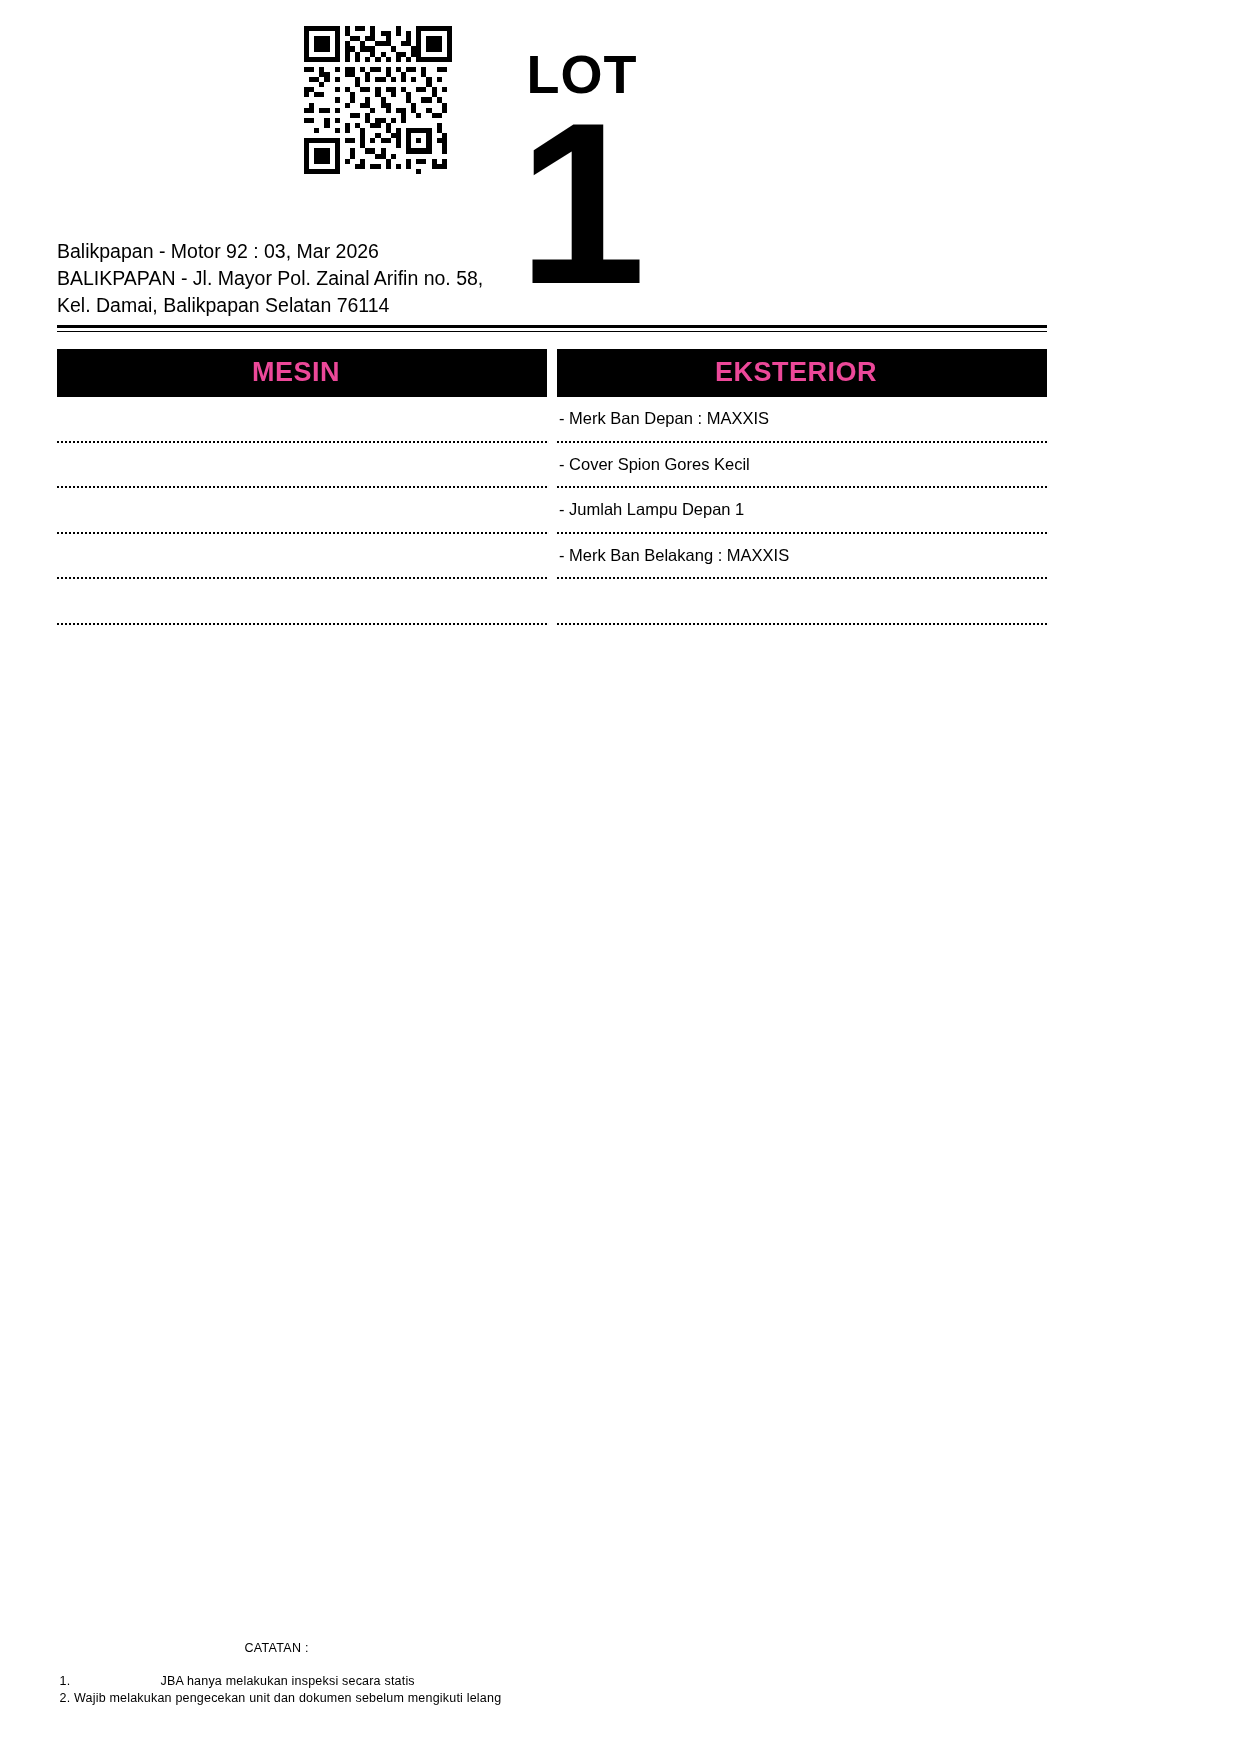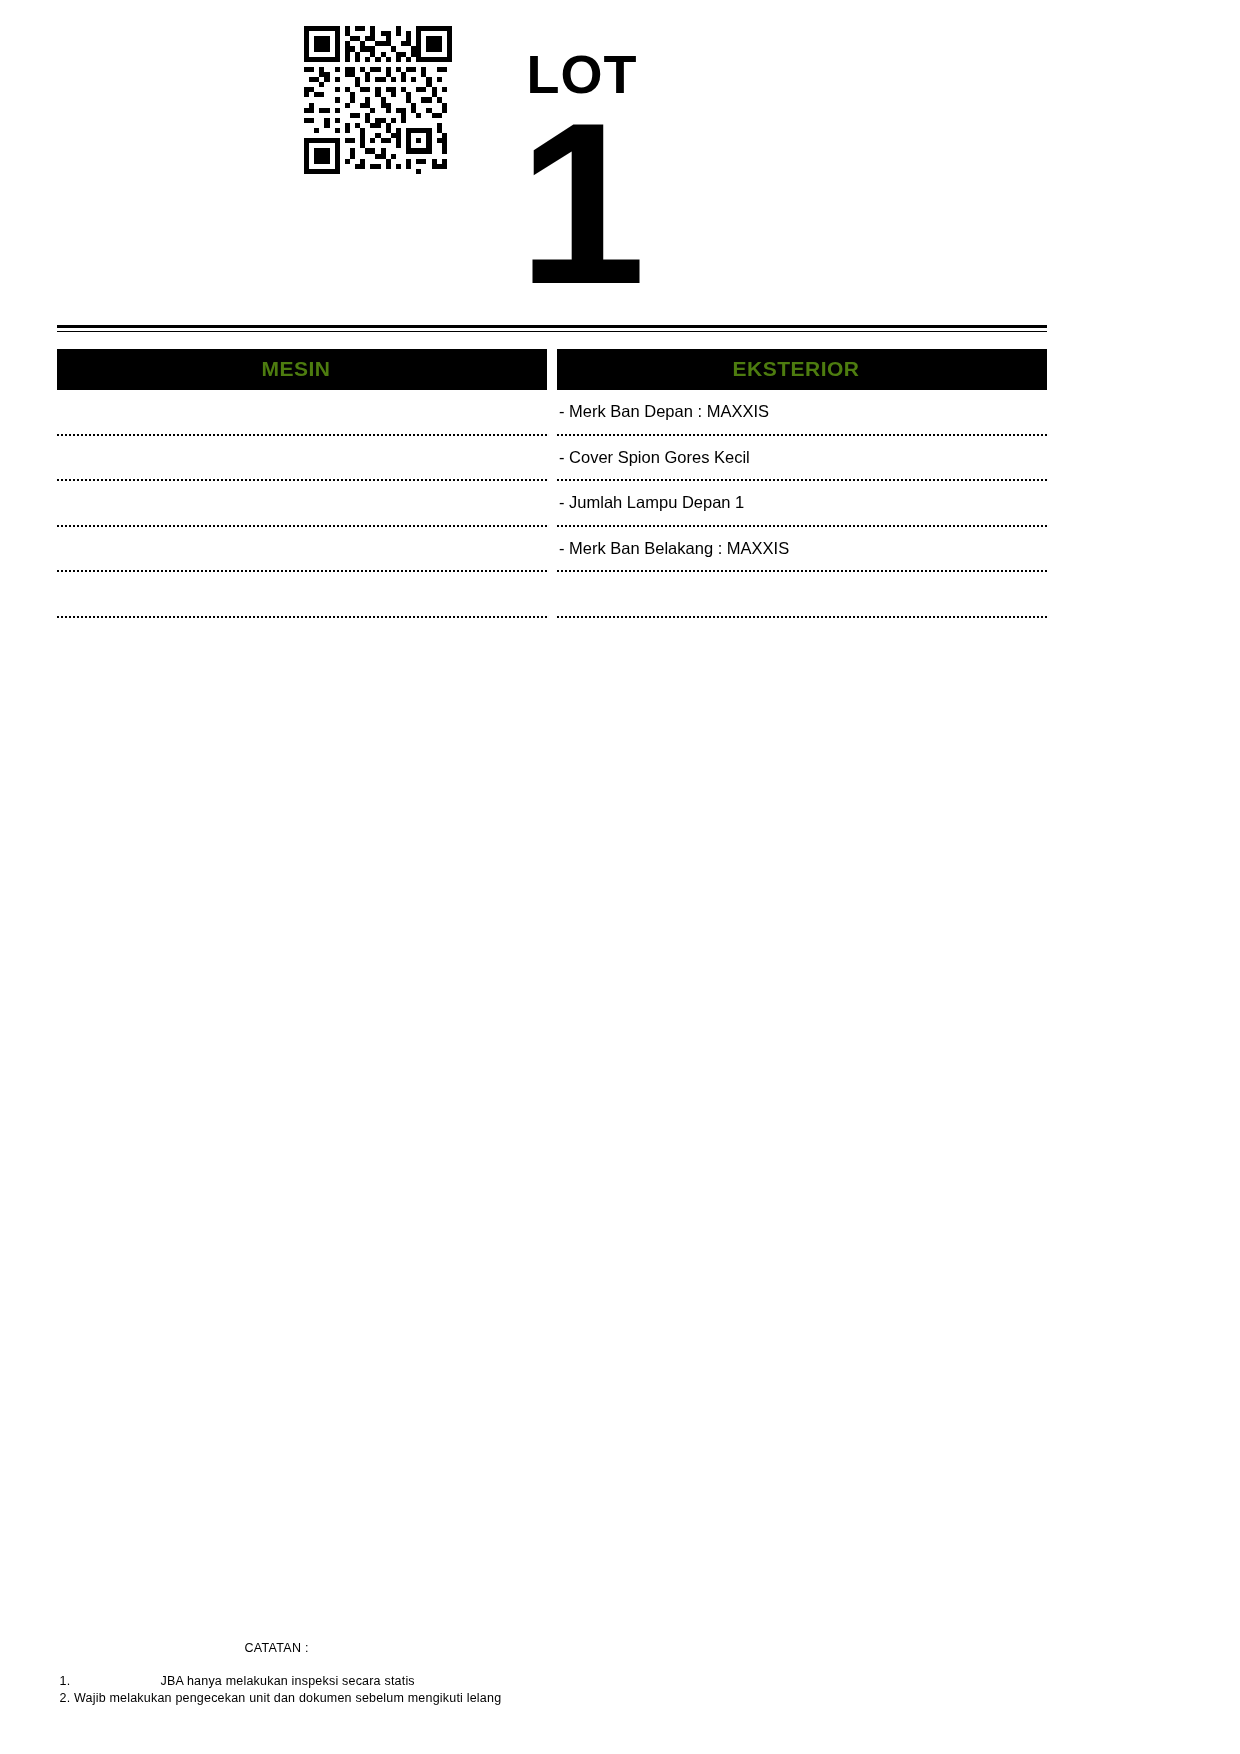--- a/index.html
+++ b/index.html
@@ -100,23 +100,23 @@
   }
   .cols {
     display: flex;
     justify-content: space-between;
   }
   .col {
     width: 490px;
   }
   .col-head {
     background: #000;
-    color: #4d7c0f;
+    color: #ec4899;
     text-align: center;
-    font-size: 21px;
+    font-size: 27px;
     font-weight: bold;
     letter-spacing: 0.5px;
     padding: 8px 12px 9px 0;
   }
   .rows {
     margin-top: 0;
   }
   .row {
     height: 45.5px;
     box-sizing: border-box;
@@ -342,20 +342,25 @@
             <rect x="27" y="23" width="1" height="2"></rect>
         </g>
       </svg>
     </div>
 
     <div class="lot-block">
       <div class="lot-word">LOT</div>
       <div class="lot-number">1</div>
     </div>
 
+    <div class="address">
+      <div>Balikpapan - Motor 92 : 03, Mar 2026</div>
+      <div>BALIKPAPAN - Jl. Mayor Pol. Zainal Arifin no. 58,</div>
+      <div>Kel. Damai, Balikpapan Selatan 76114</div>
+    </div>
   </div>
 
   <div class="rule-thick"></div>
   <div class="rule-thin"></div>
 
   <div class="table-wrap">
     <div class="cols">
 
       <div class="col">
         <div class="col-head">MESIN</div>

